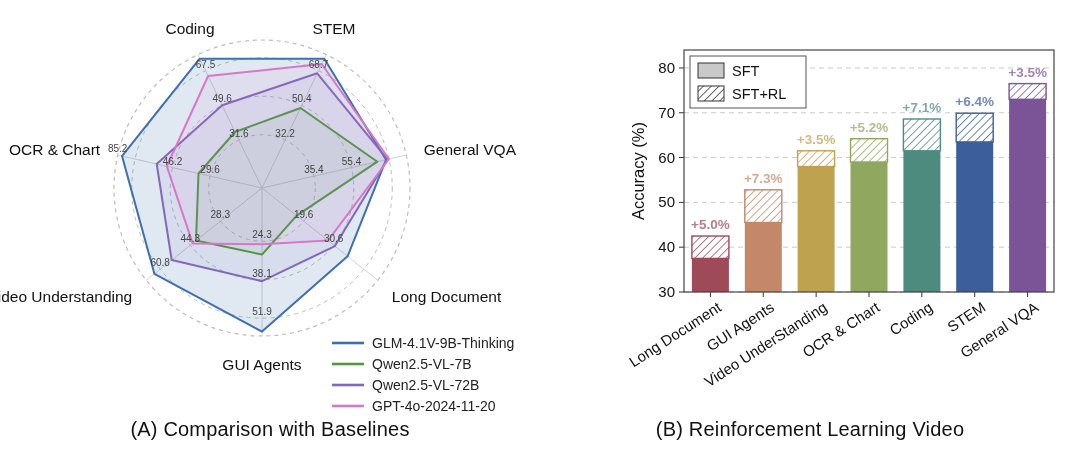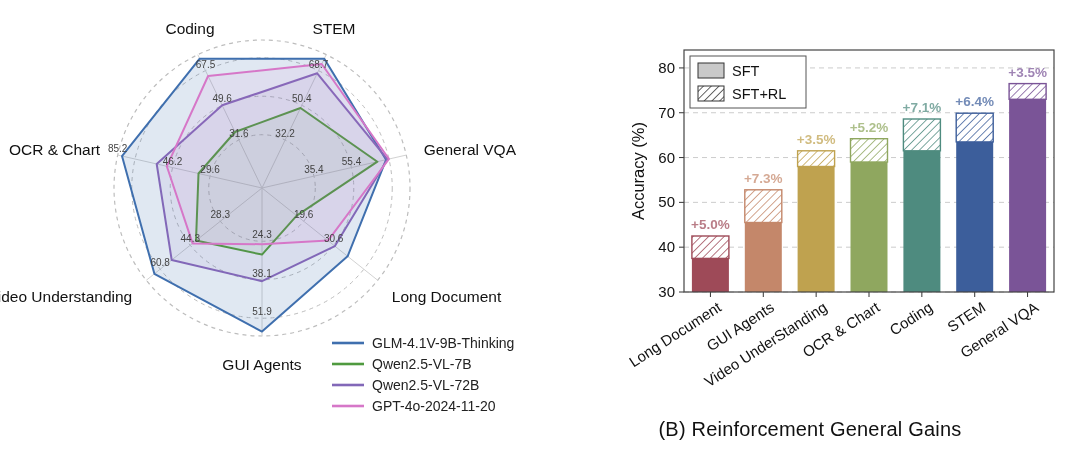--- a/index.html
+++ b/index.html
@@ -66,20 +66,21 @@
             <line x1="332" y1="343" x2="364" y2="343" stroke="#3f6fae" stroke-width="2.6"></line>
             <text x="372" y="347.5" font-size="14" fill="#222">GLM-4.1V-9B-Thinking</text>
             <line x1="332" y1="364" x2="364" y2="364" stroke="#4f9a3f" stroke-width="2.6"></line>
             <text x="372" y="368.5" font-size="14" fill="#222">Qwen2.5-VL-7B</text>
             <line x1="332" y1="385" x2="364" y2="385" stroke="#8268b8" stroke-width="2.6"></line>
             <text x="372" y="389.5" font-size="14" fill="#222">Qwen2.5-VL-72B</text>
             <line x1="332" y1="406" x2="364" y2="406" stroke="#d677c8" stroke-width="2.6"></line>
             <text x="372" y="410.5" font-size="14" fill="#222">GPT-4o-2024-11-20</text>
           </g>
         </svg></div>
+    <div class="caption">(A) Comparison with Baselines</div>
   </div>
   <div class="panel">
     <div id="bar-chart" class="chart"><svg width="540" height="412" viewBox="0 0 540 412">
           <defs>
             <pattern id="h0" width="5.5" height="5.5" patternUnits="userSpaceOnUse" patternTransform="rotate(45)">
               <rect width="5.5" height="5.5" fill="#ffffff"></rect>
               <line x1="0" y1="0" x2="0" y2="5.5" stroke="#9e4a58" stroke-width="1.5"></line>
             </pattern>
             <pattern id="h1" width="5.5" height="5.5" patternUnits="userSpaceOnUse" patternTransform="rotate(45)">
               <rect width="5.5" height="5.5" fill="#ffffff"></rect>
@@ -166,15 +167,15 @@
           <rect x="144" y="50" width="370" height="242" fill="none" stroke="#444" stroke-width="1.2"></rect>
           <text x="104" y="171" text-anchor="middle" font-size="16.5" fill="#111" transform="rotate(-90 104 171)">Accuracy (%)</text>
           <g>
             <rect x="150" y="56" width="116" height="52" fill="#ffffff" stroke="#555" stroke-width="1"></rect>
             <rect x="158" y="63" width="26" height="15" fill="#c9c9c9" stroke="#333" stroke-width="1"></rect>
             <text x="192" y="75.5" font-size="14.5" fill="#111">SFT</text>
             <rect x="158" y="86" width="26" height="15" fill="url(#hleg)" stroke="#333" stroke-width="1"></rect>
             <text x="192" y="98.5" font-size="14.5" fill="#111">SFT+RL</text>
           </g>
         </svg></div>
-    <div class="caption">(B) Reinforcement General Gains</div>
+    <div class="caption">(B) Reinforcement Learning Video</div>
   </div>
 </div>
 
 </body></html>

